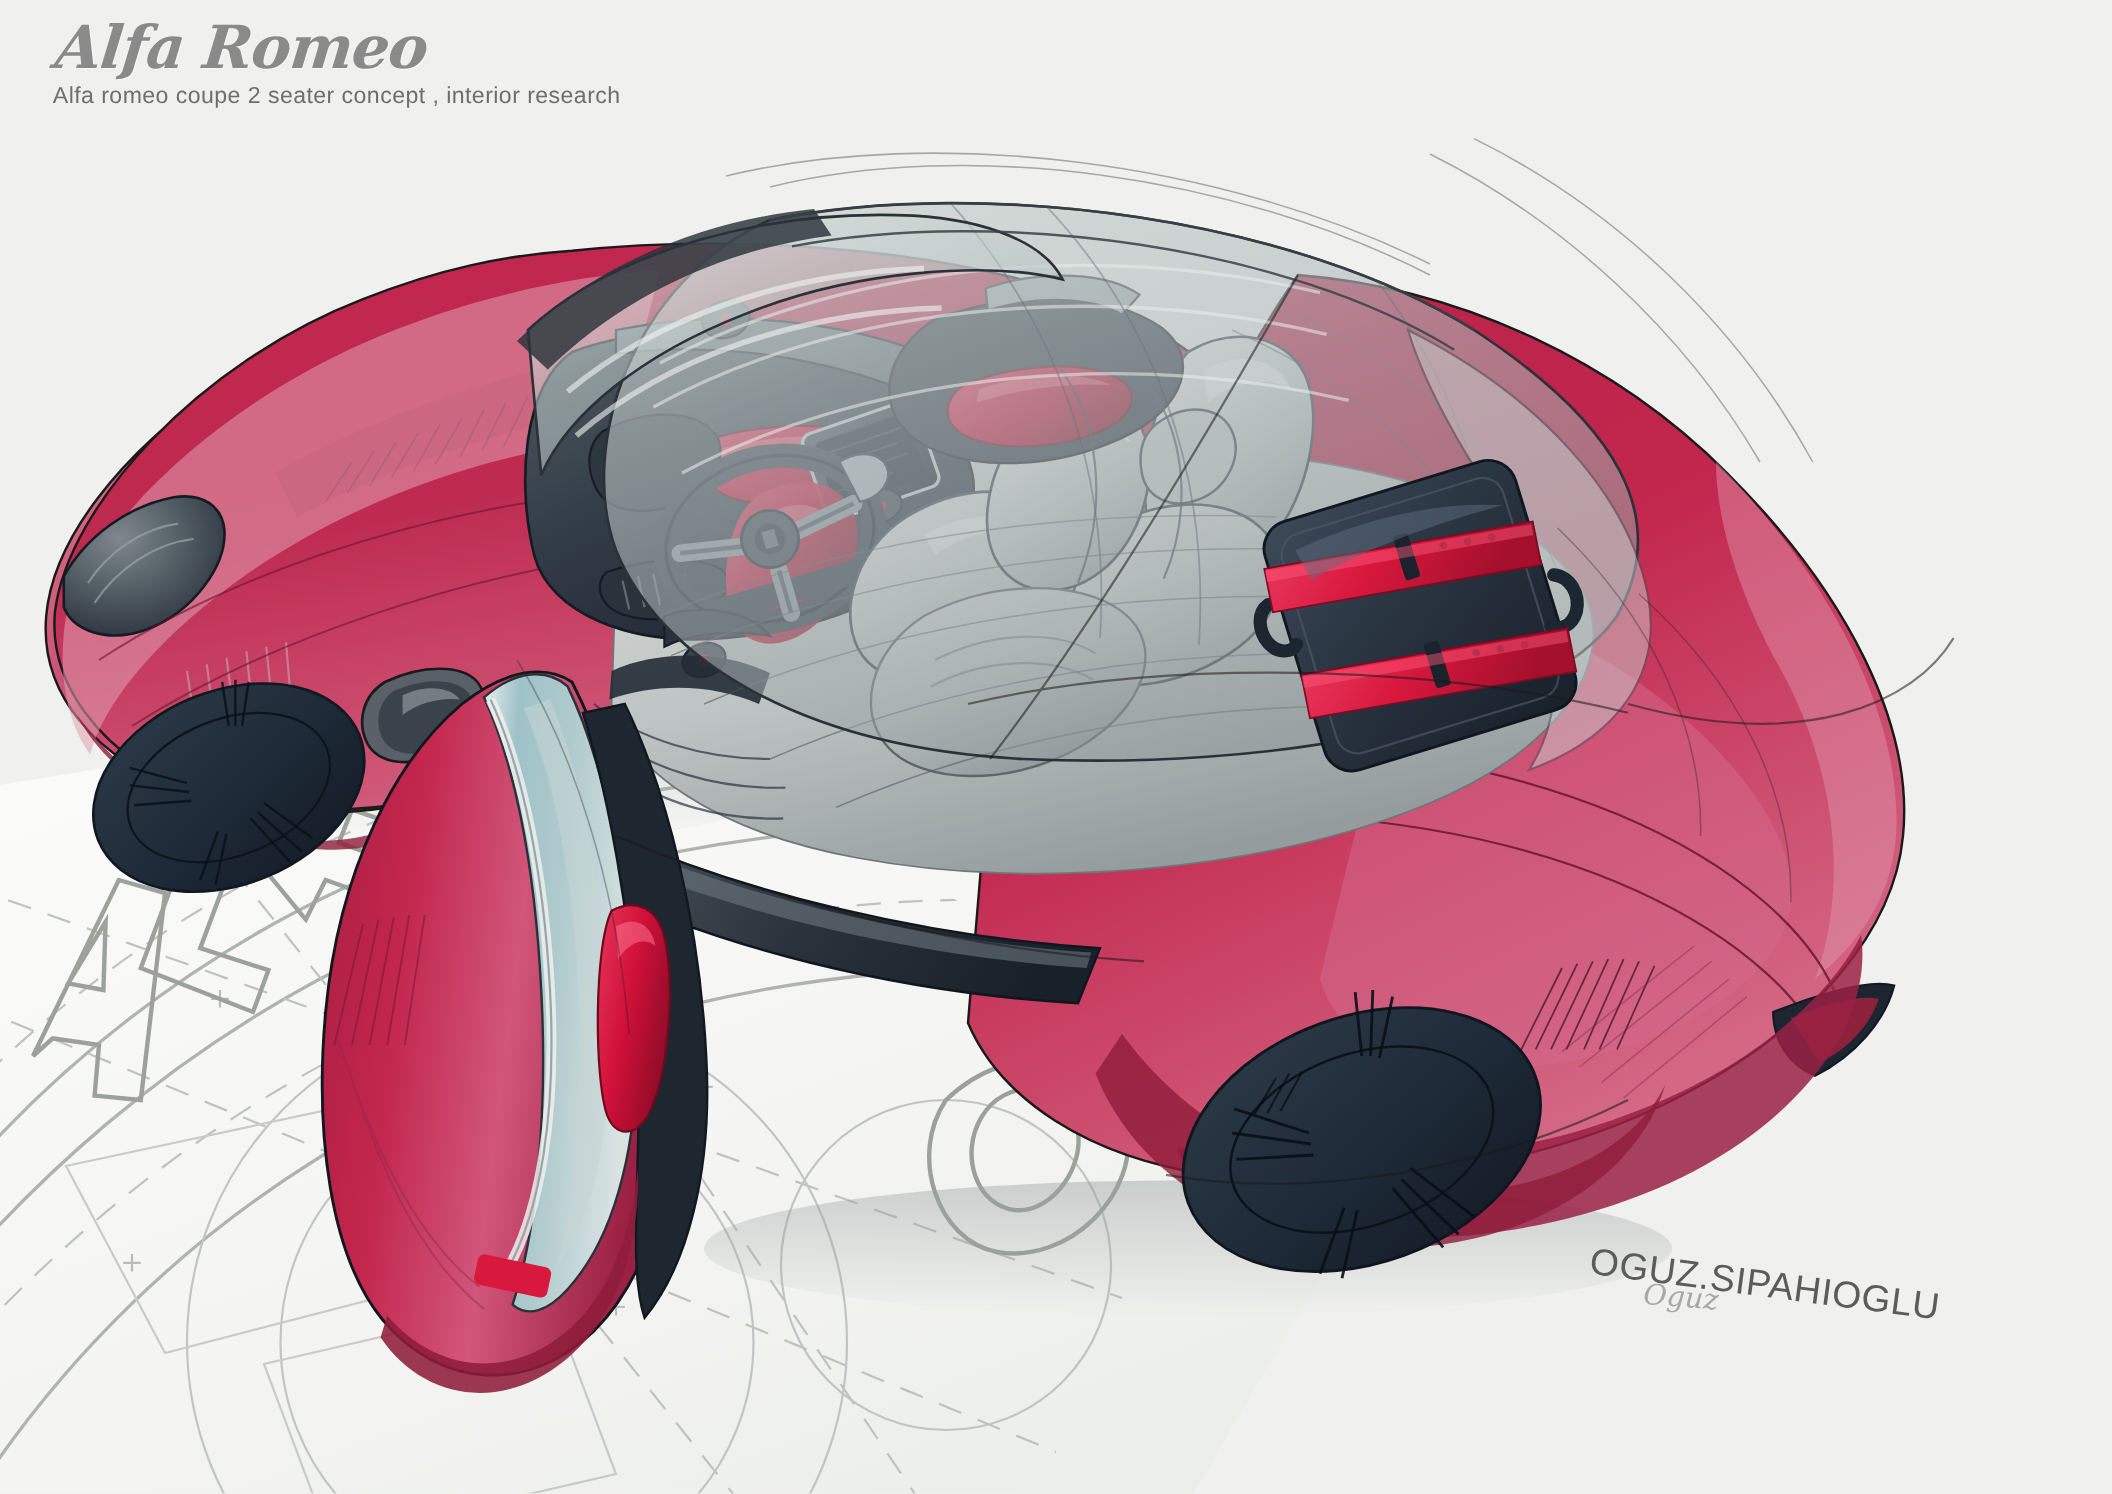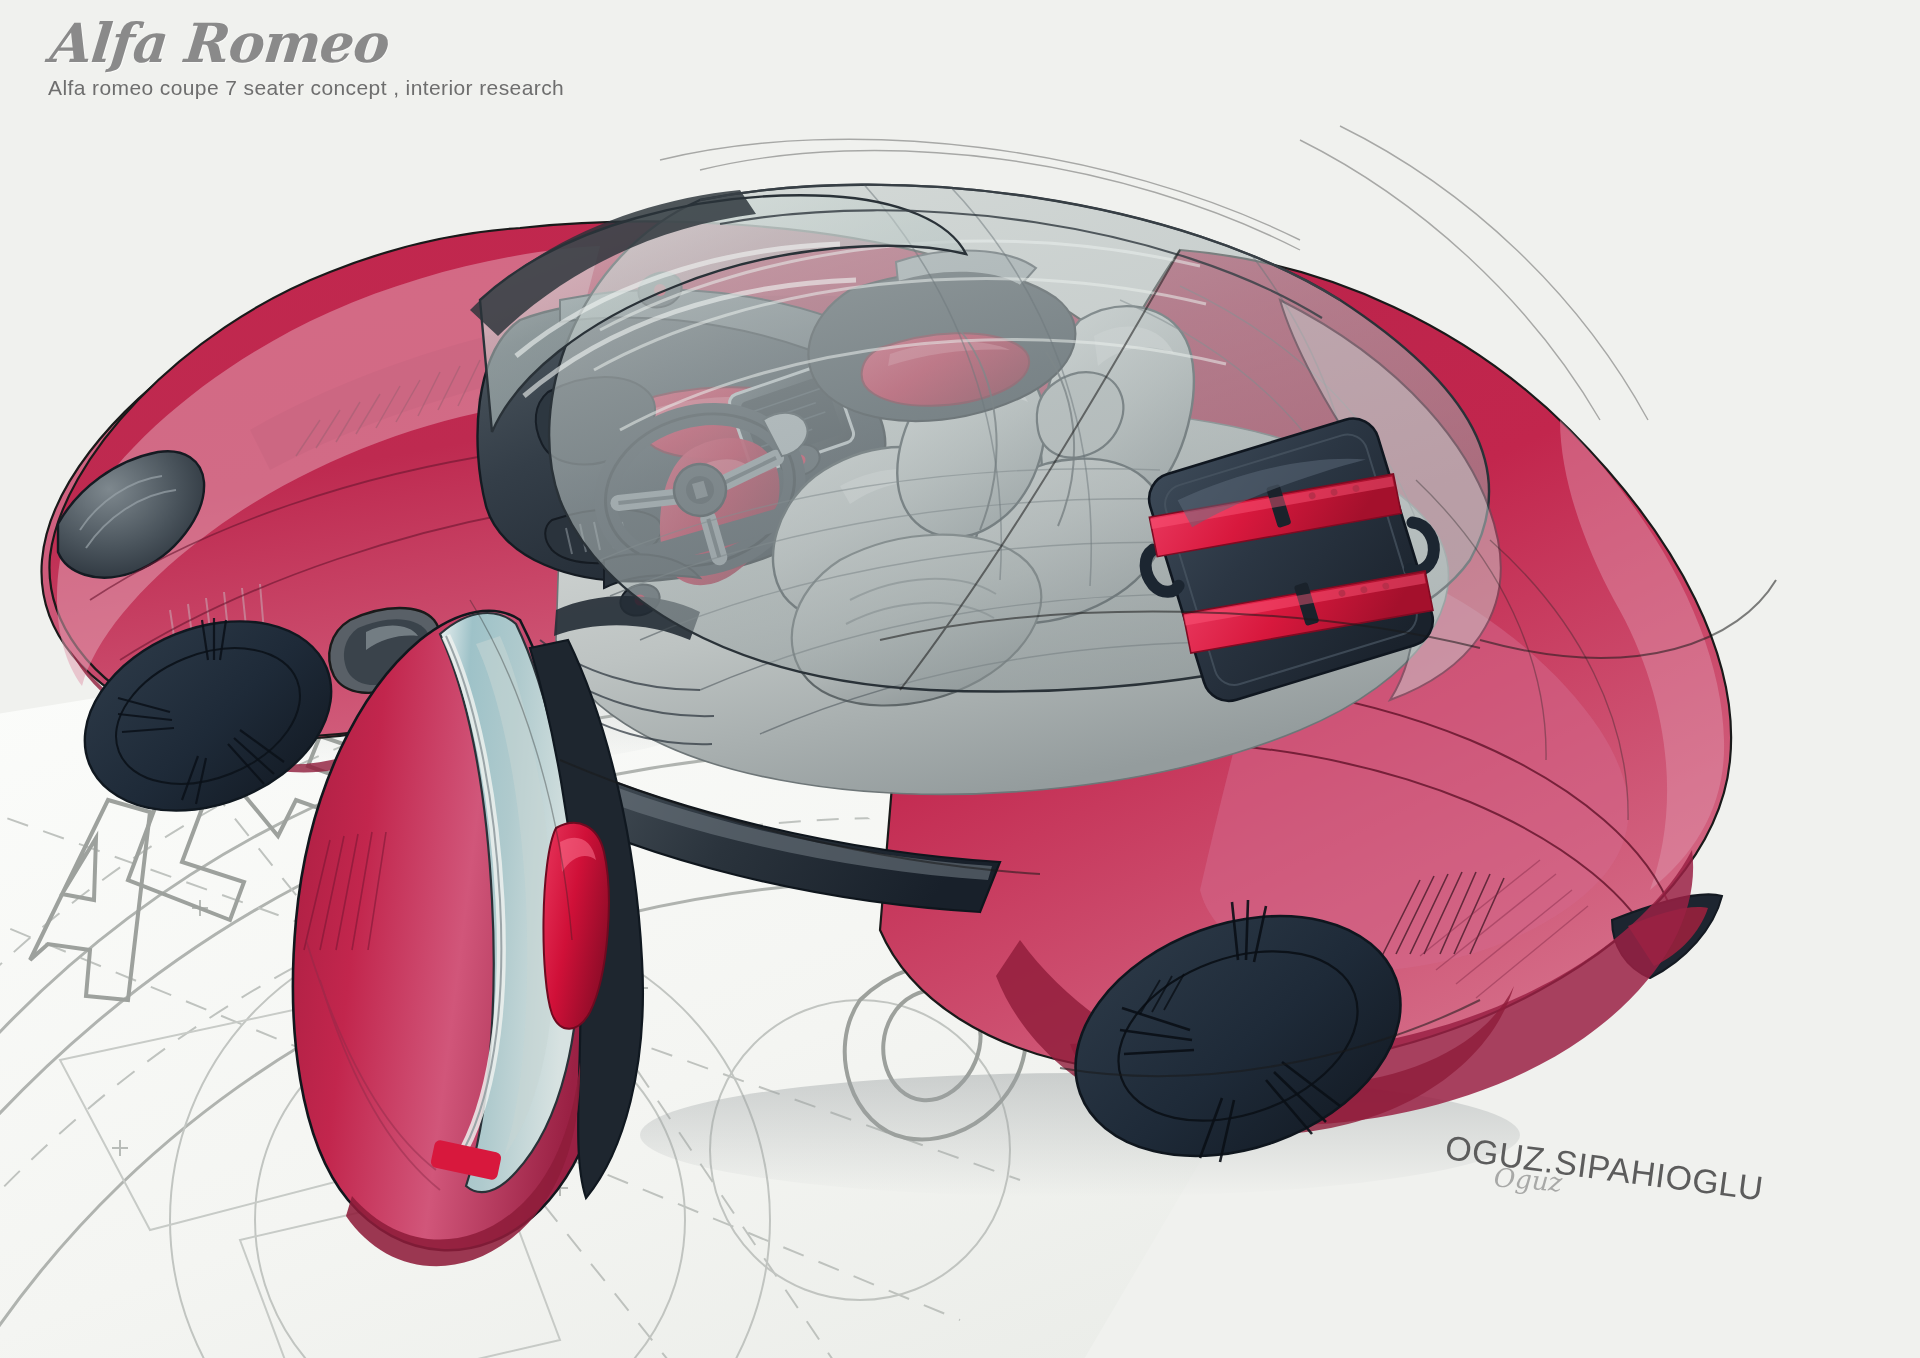--- a/index.html
+++ b/index.html
@@ -635,21 +635,21 @@
       <path d="M660,160 C850,114 1110,146 1300,240"></path>
       <path d="M470,600 C520,680 560,800 572,940"></path>
       <path d="M1416,480 C1500,560 1548,660 1546,760"></path>
       <path d="M1490,540 C1580,620 1630,720 1628,820"></path>
     </g>
 
   </svg>
 
   <div id="header">
     <div id="brand-script">Alfa Romeo</div>
-    <div id="brand-subtitle">Alfa romeo coupe 7 seater concept , interior research</div>
+    <div id="brand-subtitle">Alfa romeo coupe 2 seater concept , interior research</div>
   </div>
 
   <div id="signature">
     <div id="signature-name">OGUZ.SIPAHIOGLU</div>
     <div id="signature-mark">Oguz</div>
   </div>
 
 </div>
 
 </body></html>

